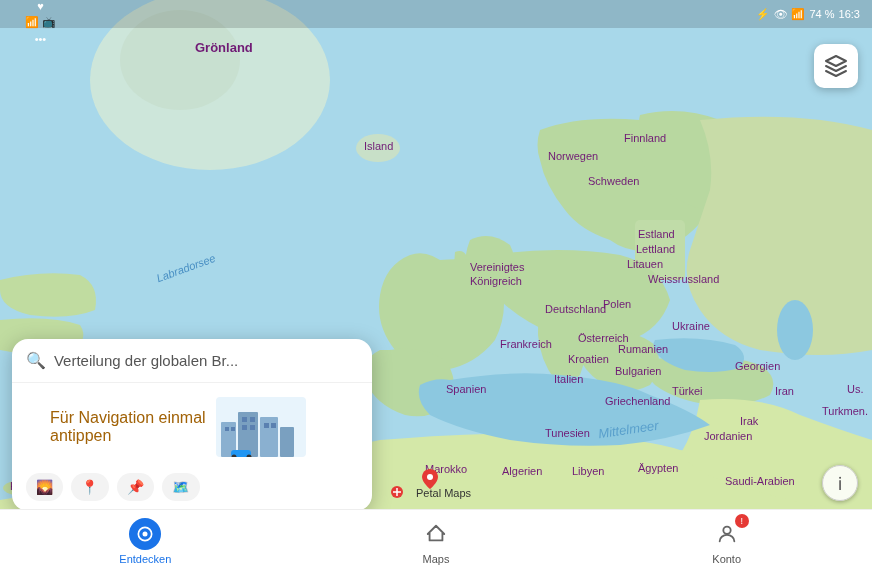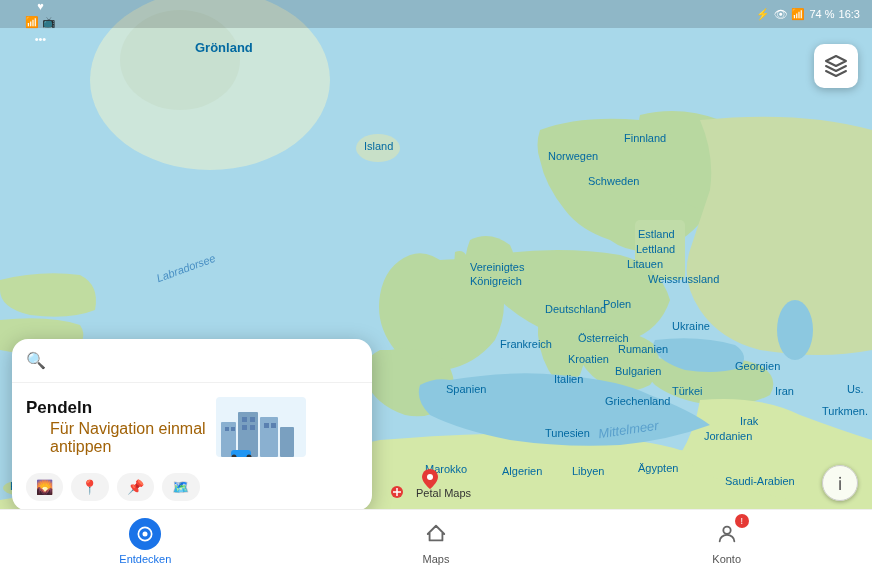--- a/index.html
+++ b/index.html
@@ -225,21 +225,21 @@
     #watermark-text {
       font-size: 11px;
       color: #333;
       font-weight: 500;
     }
 
     
     .map-label {
       position: absolute;
       font-size: 11px;
-      color: #0369a1;
+      color: #701a75;
       font-weight: 500;
       white-space: nowrap;
       pointer-events: none;
     }
     .map-label.large {
       font-size: 13px;
       font-weight: 600;
     }
     .map-label.water {
       color: #4a90c4;
@@ -388,25 +388,25 @@
   <svg width="14" height="14" viewBox="0 0 14 14">
     <circle cx="7" cy="7" r="6" fill="#e53935"></circle>
     <path d="M7 3v8M3 7h8" stroke="#fff" stroke-width="1.5"></path>
   </svg>
   <span id="watermark-text">Petal Maps</span>
 </div>
 
 <div id="search-card">
   <div id="search-bar">
     <span id="search-icon-wrap">🔍</span>
+    <span id="search-input-display">Verteilung der globalen Br...</span>
   </div>
 
   <div id="pendeln-section">
     <div id="pendeln-text">
-      <h3>Pendeln</h3>
       <p>Für Navigation einmal<br>antippen</p>
     </div>
     <div id="pendeln-image">
       
       <svg width="90" height="60" viewBox="0 0 90 60" xmlns="http://www.w3.org/2000/svg">
 
         <rect width="90" height="60" fill="#e8f4fc" rx="4"></rect>
 
         <rect x="5" y="25" width="15" height="35" fill="#8ab0d0" rx="1"></rect>
         <rect x="22" y="15" width="20" height="45" fill="#7aa0c0" rx="1"></rect>

